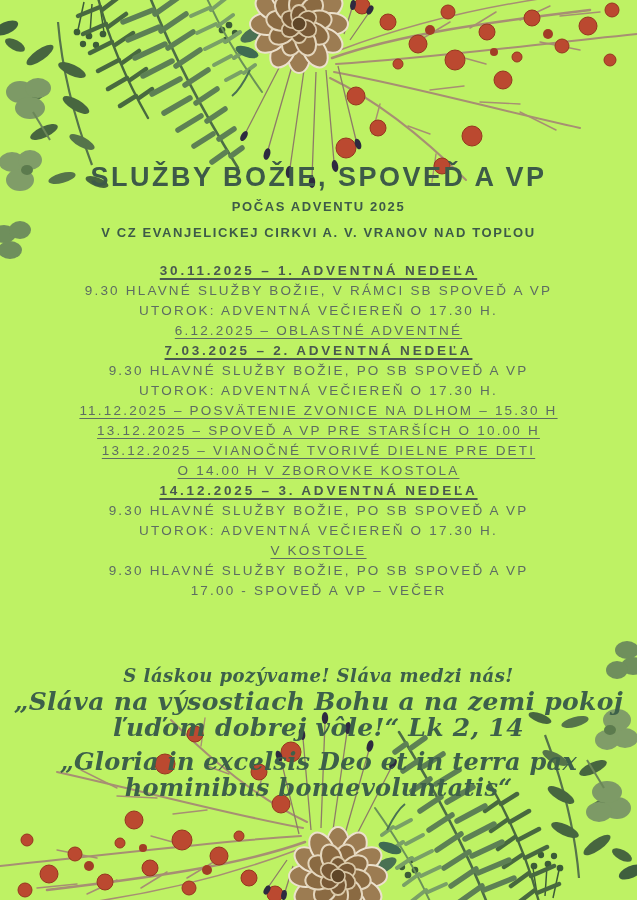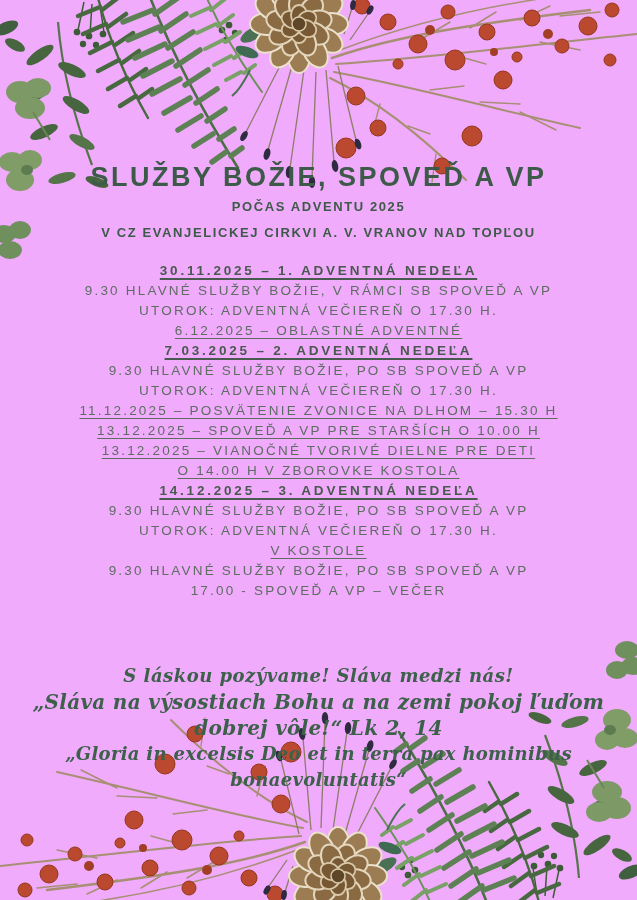--- a/index.html
+++ b/index.html
@@ -1,19 +1,19 @@
 <!DOCTYPE html>
 <html><head>
 <meta charset="utf-8">
 <style>
   html,body{margin:0;padding:0;background:#fff;}
   .page{
     position:relative;
     width:637px;height:900px;
-    background:#f0abfc;
+    background:#bef264;
     overflow:hidden;
     font-family:"Liberation Sans", sans-serif;
   }
   .deco{position:absolute;left:0;width:637px;height:300px;z-index:1;pointer-events:none;}
   .deco-top{top:0;}
   .deco-bottom{bottom:0;}
   .content{position:absolute;left:0;right:0;z-index:2;text-align:center;}
 
   .header{top:161px;}
   .title{
@@ -38,22 +38,22 @@
   .sched-line.emph{
     text-decoration:underline;text-underline-offset:3px;text-decoration-thickness:1.2px;
   }
 
   .footer{top:663px;}
   .footer div{
     font-family:"DejaVu Serif", serif;
     font-style:italic;font-weight:bold;color:#3d604a;
   }
   .invite{font-size:18px;line-height:26px;letter-spacing:0.5px;}
-  .quote-sk{font-size:20px;line-height:26px;letter-spacing:0.3px;}
-  .quote-la{font-size:18px;line-height:26px;letter-spacing:0.3px;}
+  .quote-sk{font-size:25px;line-height:26px;letter-spacing:0.3px;}
+  .quote-la{font-size:24px;line-height:26px;letter-spacing:0.3px;margin-top:8px;}
 </style>
 </head>
 <body>
 
 <div class="page">
 
   <svg class="deco deco-top" viewBox="0 0 637 300" aria-hidden="true">
     <g id="deco-art">
 
       <g>

